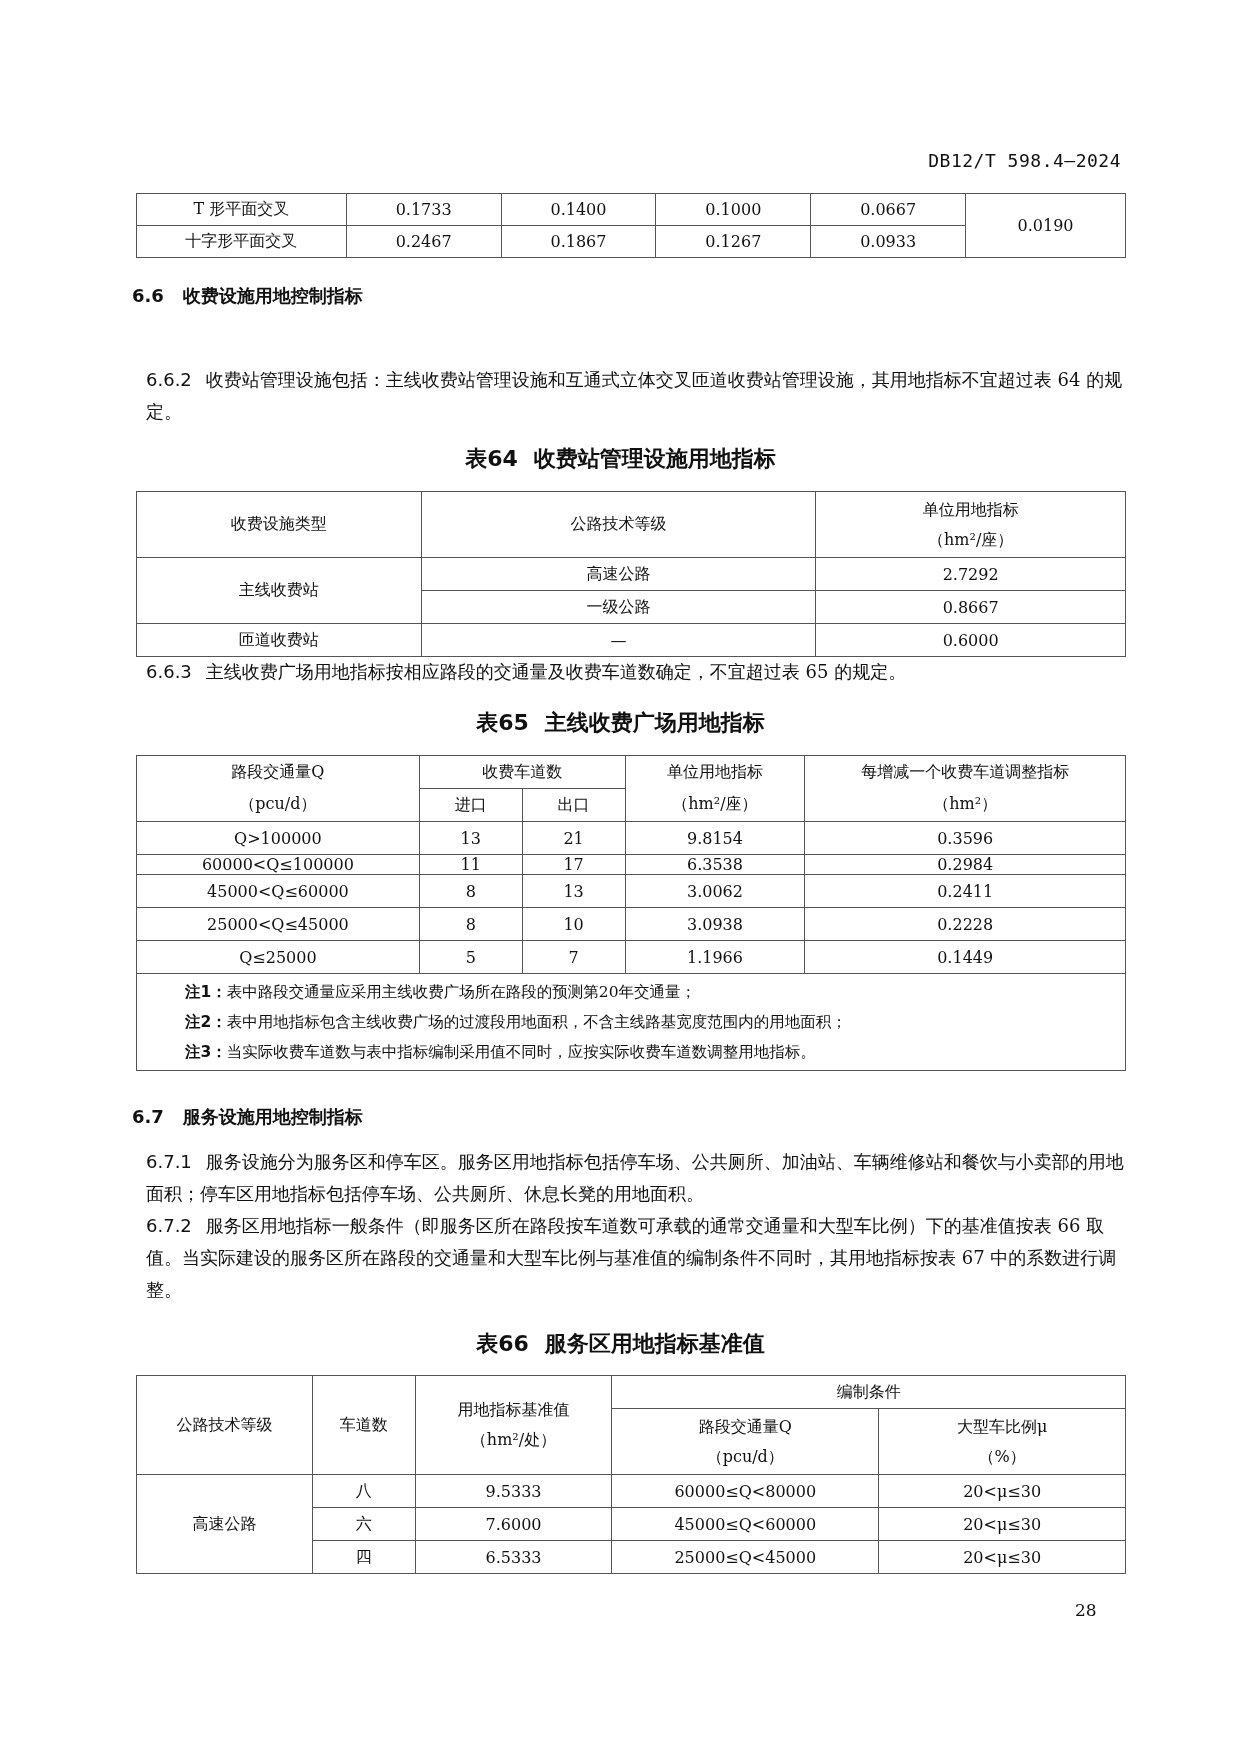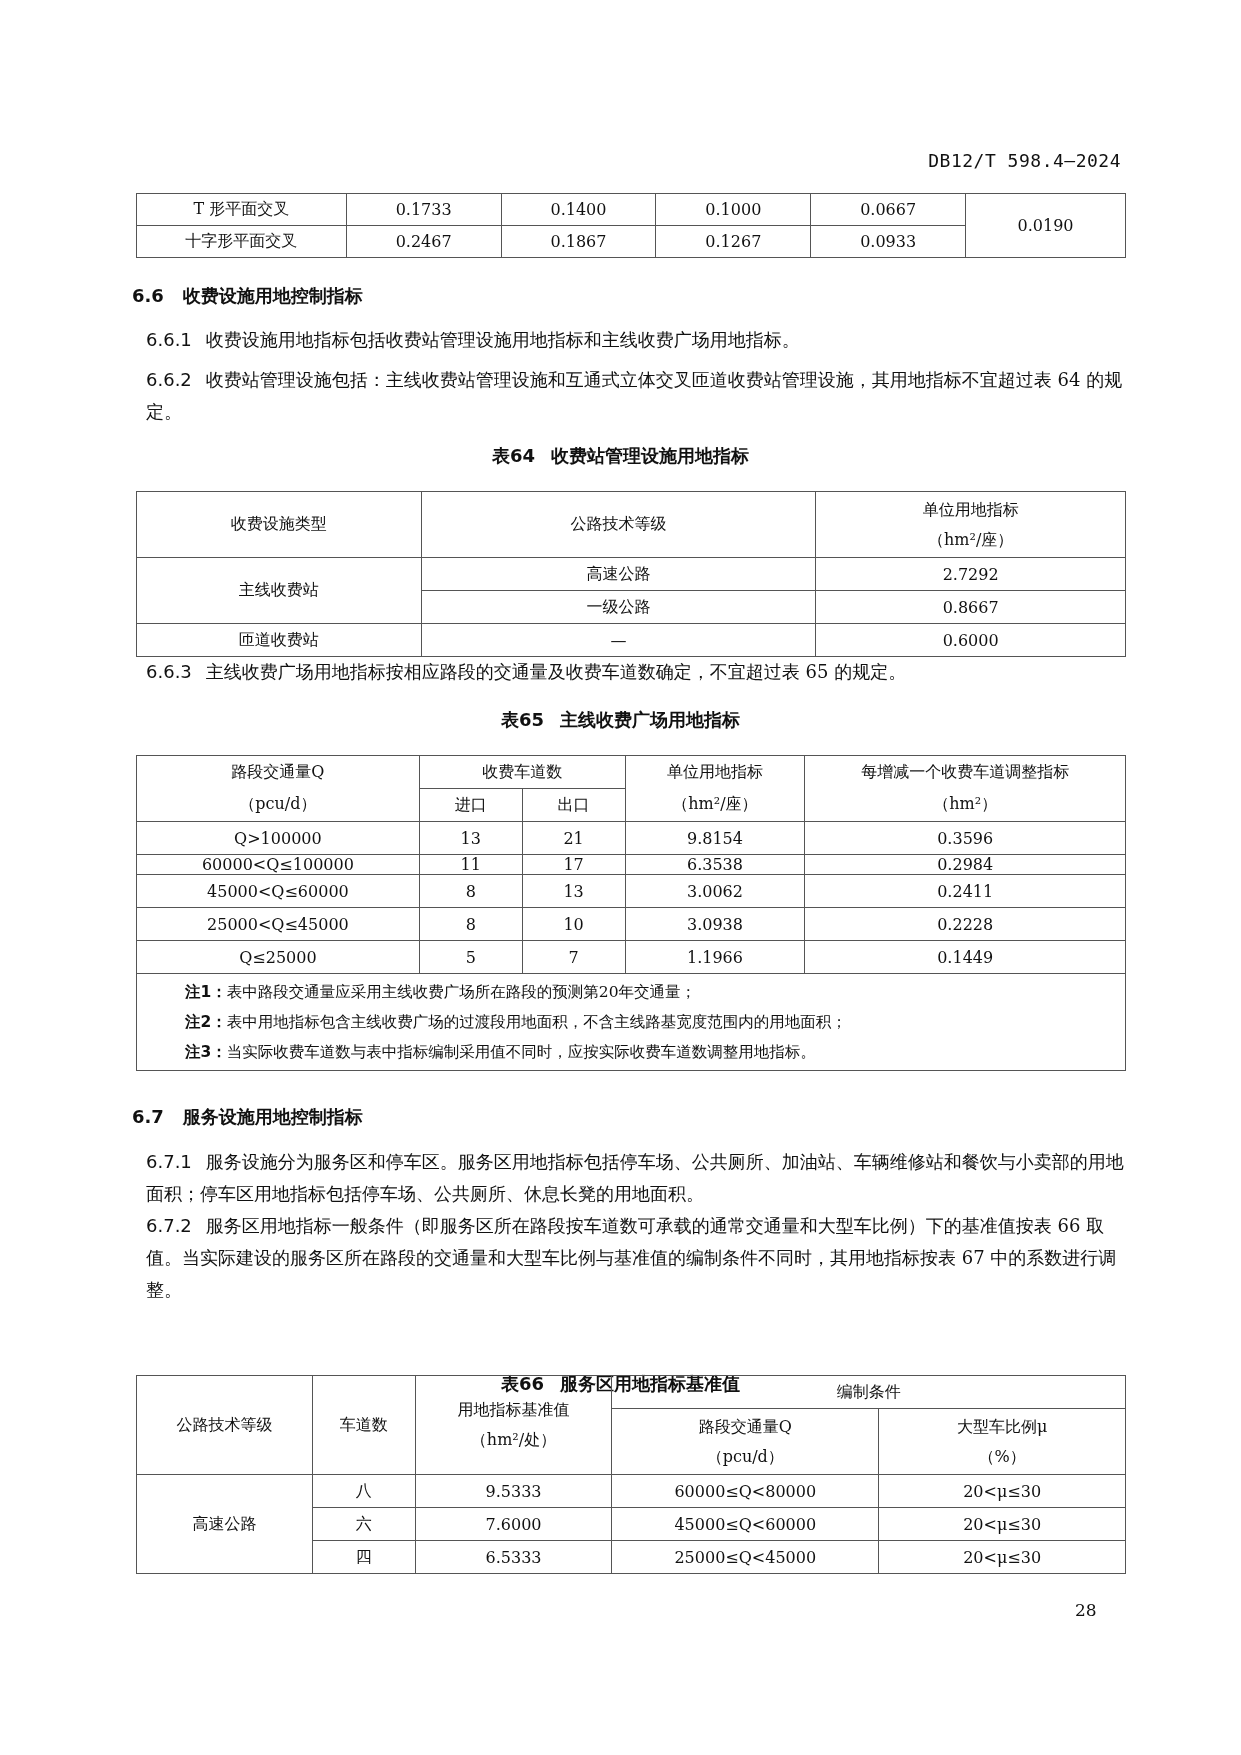--- a/index.html
+++ b/index.html
@@ -5,21 +5,21 @@
   html, body { margin:0; padding:0; background:#ffffff; }
   body { width:1241px; height:1755px; position:relative; font-family:"DejaVu Serif","Liberation Serif",serif; color:#111; }
   .page { position:absolute; left:0; top:0; width:1241px; height:1755px; }
   .doc-id { position:absolute; right:120px; top:150px; font-family:"DejaVu Sans Mono","Liberation Mono",monospace; font-size:18px; letter-spacing:0.5px; }
   table { border-collapse:collapse; position:absolute; left:136px; width:990px; font-size:16px; }
   td, th { border:1.5px solid #555; text-align:center; font-weight:normal; padding:0; }
   .t0 td { height:31px; }
   .sec { position:absolute; left:132px; font-family:"DejaVu Sans","Liberation Sans",sans-serif; font-size:18px; font-weight:bold; }
   .para { position:absolute; left:146px; width:980px; font-size:18px; line-height:32px; }
   .para .num { font-family:"DejaVu Sans","Liberation Sans",sans-serif; margin-right:14px; }
-  .cap { position:absolute; left:0; width:1241px; text-align:center; font-family:"DejaVu Sans","Liberation Sans",sans-serif; font-weight:bold; font-size:18px; }
+  .cap { position:absolute; left:0; width:1241px; text-align:center; font-family:"DejaVu Sans","Liberation Sans",sans-serif; font-weight:bold; font-size:22px; }
   .cap span + span { margin-left:16px; }
   .note-cell { text-align:left !important; padding-left:48px !important; line-height:30px; }
   .note-label { font-family:"DejaVu Sans","Liberation Sans",sans-serif; font-weight:bold; }
   .pageno { position:absolute; left:1075px; top:1600px; font-size:17px; }
 </style>
 </head>
 <body>
 
 <div class="page">
 
@@ -50,23 +50,20 @@
       <td>0.1267</td>
       <td>0.0933</td>
     </tr>
   </tbody>
     </table>
 
   <div class="sec" style="top:284px;">
     <span>6.6</span>&nbsp;&nbsp;&nbsp;<span>收费设施用地控制指标</span>
   </div>
 
-  <div class="para" style="top:324px;">
-    <span class="num">6.6.1</span><span>收费设施用地指标包括收费站管理设施用地指标和主线收费广场用地指标。</span>
-  </div>
   <div class="para" style="top:364px;">
     <span class="num">6.6.2</span><span>收费站管理设施包括：主线收费站管理设施和互通式立体交叉匝道收费站管理设施，其用地指标不宜超过表 64 的规定。</span>
   </div>
 
   <div class="cap" style="top:444px;">
     <span>表64</span><span>收费站管理设施用地指标</span>
   </div>
 
   <table style="top:491px;">
     <colgroup>
@@ -179,21 +176,21 @@
     <span>6.7</span>&nbsp;&nbsp;&nbsp;<span>服务设施用地控制指标</span>
   </div>
 
   <div class="para" style="top:1146px;">
     <span class="num">6.7.1</span><span>服务设施分为服务区和停车区。服务区用地指标包括停车场、公共厕所、加油站、车辆维修站和餐饮与小卖部的用地面积；停车区用地指标包括停车场、公共厕所、休息长凳的用地面积。</span>
   </div>
   <div class="para" style="top:1210px;">
     <span class="num">6.7.2</span><span>服务区用地指标一般条件（即服务区所在路段按车道数可承载的通常交通量和大型车比例）下的基准值按表 66 取值。当实际建设的服务区所在路段的交通量和大型车比例与基准值的编制条件不同时，其用地指标按表 67 中的系数进行调整。</span>
   </div>
 
-  <div class="cap" style="top:1329px;margin-top:43px;">
+  <div class="cap" style="top:1329px;">
     <span>表66</span><span>服务区用地指标基准值</span>
   </div>
 
   <table style="top:1375px;">
     <colgroup>
         <col style="width:176px">
         <col style="width:103px">
         <col style="width:197px">
         <col style="width:267px">
         <col style="width:247px">

